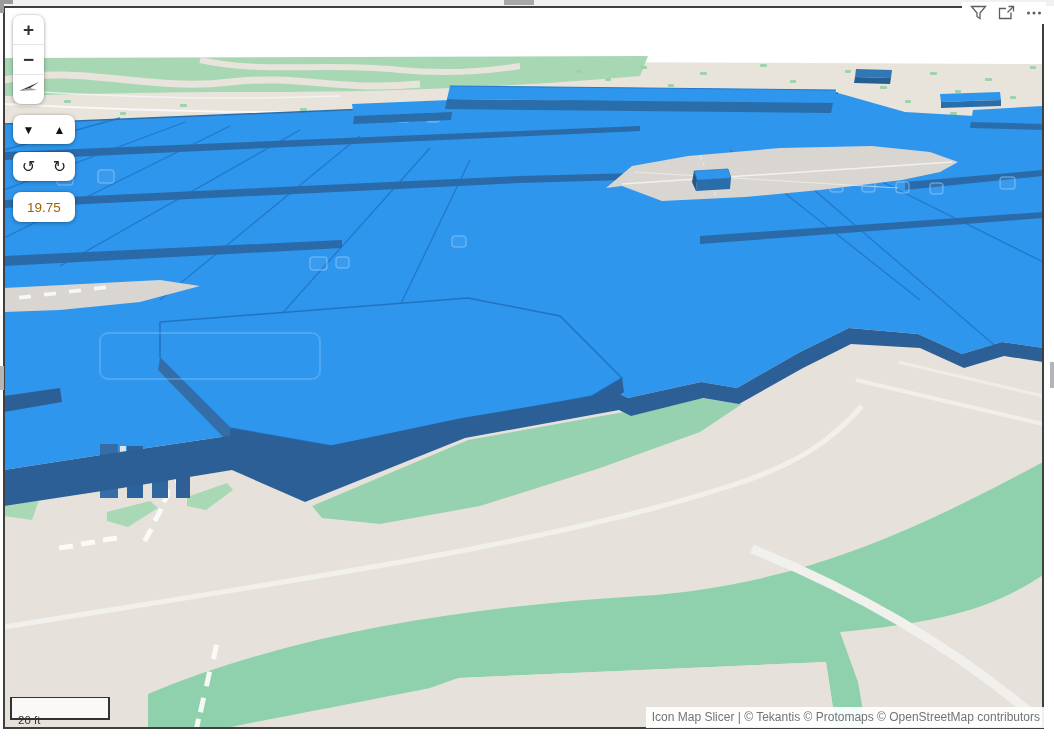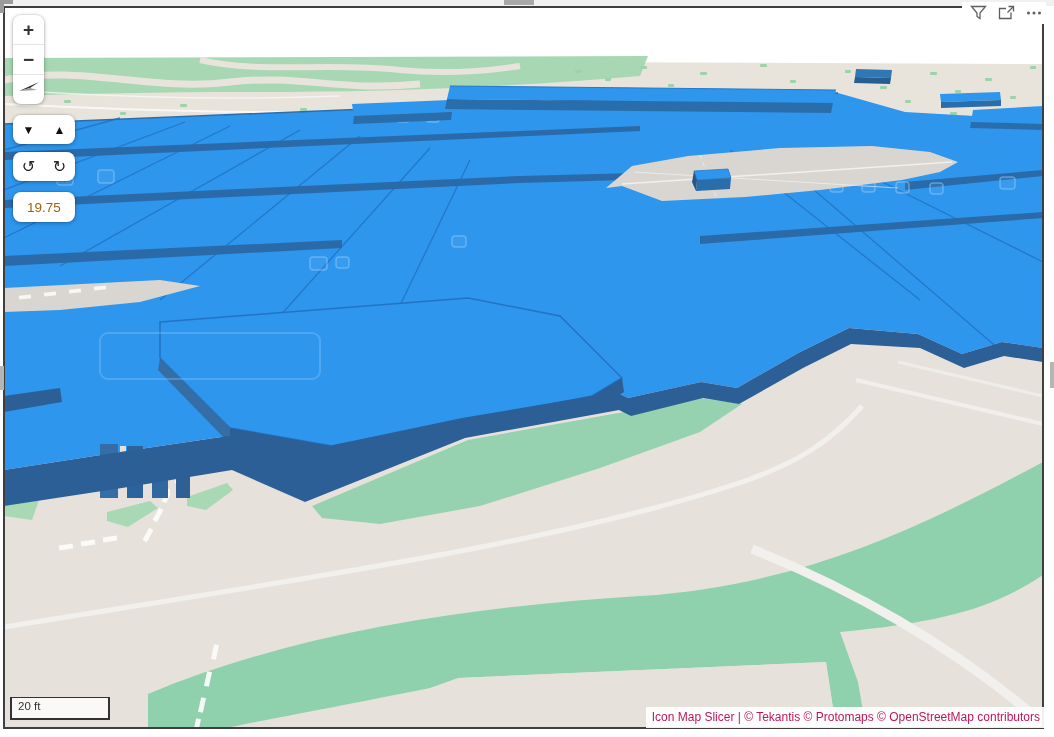--- a/index.html
+++ b/index.html
@@ -34,23 +34,23 @@
   .tilt-box{left:13px;top:115px;}
   .tilt-box .btn{font-size:12px;}
   .rotate-box{left:13px;top:152px;}
   .rotate-box .btn{font-size:16px;font-family:"DejaVu Sans",sans-serif;color:#222;}
   .value-box{left:13px;top:192px;width:62px;height:30px;display:flex;align-items:center;justify-content:center;
     font-size:13.5px;color:#a16207;}
 
   
   .scale-bar{position:absolute;left:10px;top:697px;width:100px;height:23px;box-sizing:border-box;
     background:rgba(255,255,255,.8);border:2px solid #333;border-top-width:1px;
-    font-size:11.5px;color:#333;padding:2px 0 0 6px;z-index:8;}
+    font-size:11.5px;color:#333;padding:16px 0 0 6px;z-index:8;}
   .attribution{position:absolute;right:8px;top:707px;height:21px;box-sizing:border-box;
-    background:rgba(255,255,255,.92);padding:3px 6px 0 6px;font-size:12px;color:#be185d;z-index:8;white-space:nowrap;}
+    background:rgba(255,255,255,.92);padding:3px 6px 0 6px;font-size:12px;color:#737373;z-index:8;white-space:nowrap;}
 </style>
 </head>
 <body>
 
 <div class="scene">
 <svg width="1039" height="721" viewBox="4 7 1039 721" xmlns="http://www.w3.org/2000/svg">
   <defs>
     <clipPath id="mapclip">
           <rect x="4" y="7" width="1039" height="721"></rect>
         </clipPath>

